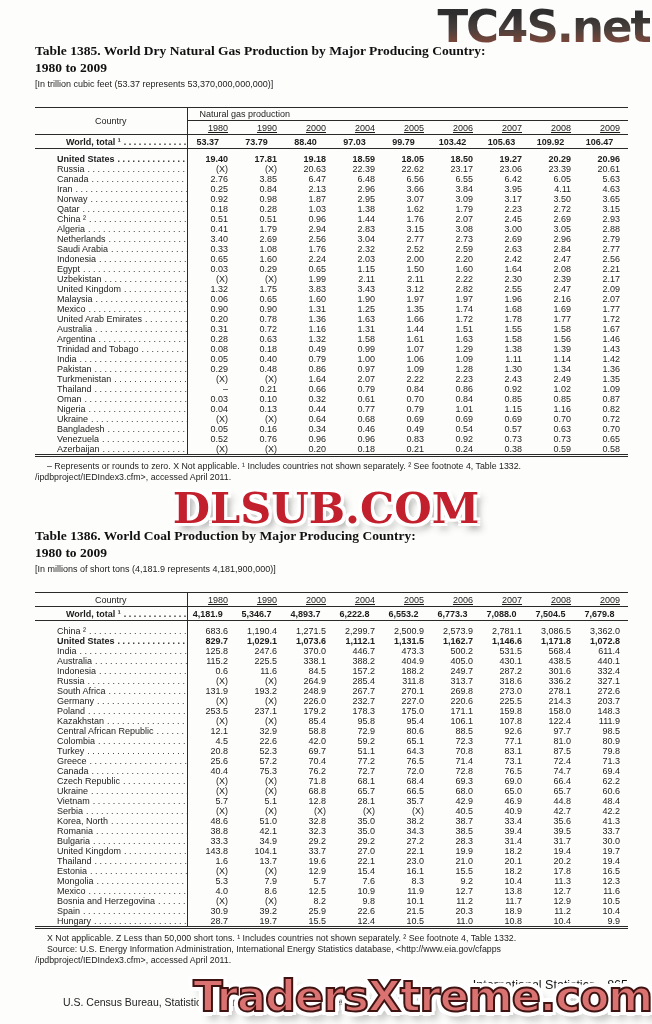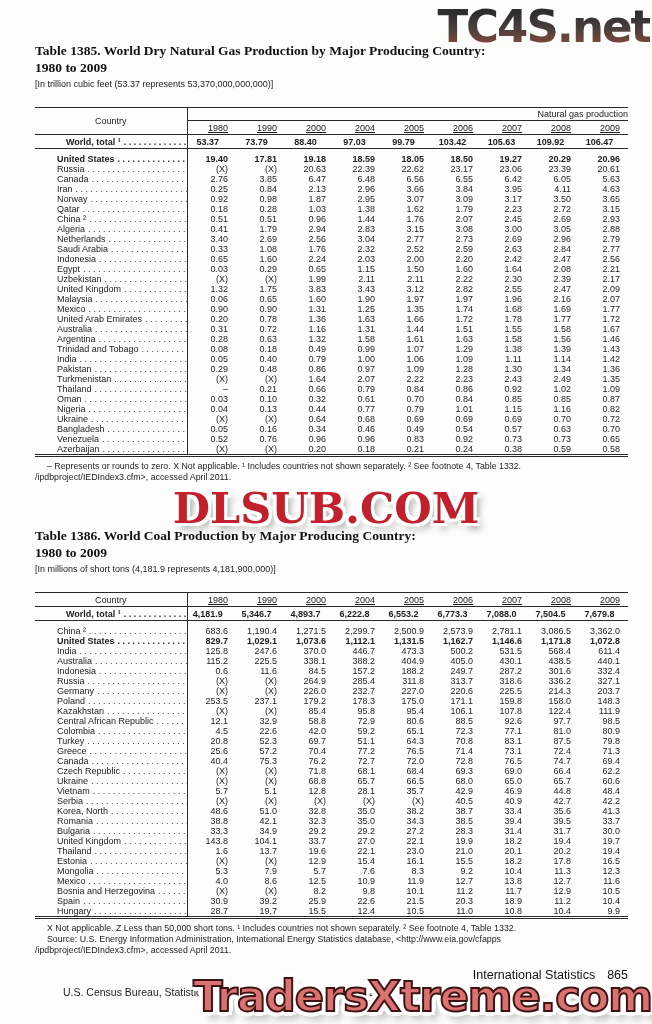--- a/index.html
+++ b/index.html
@@ -38,21 +38,21 @@
   .footer-right .pgnum{margin-left:12px;}
   .footer-left{margin-top:4px;font-size:10.5px;color:#222;padding-left:28px;}
 
   
   table{border-collapse:collapse;table-layout:fixed;width:593px;margin-top:17px;
     border-top:1.5px solid #2a2a2a;border-bottom:3.5px double #2a2a2a;}
   th,td{padding:0;font-size:9px;line-height:10px;color:#1c1c1c;}
   thead{border-bottom:1px solid #2a2a2a;}
   thead th{font-weight:normal;height:13px;vertical-align:middle;}
   th.country-h{border-right:1px solid #2a2a2a;text-align:center;}
-  th.span-h{border-bottom:1px solid #2a2a2a;text-align:right;height:12px;}
+  th.span-h{border-bottom:1px solid #2a2a2a;text-align:left;height:12px;padding-left:12px;}
   th.year{text-align:right;padding-right:8px;text-decoration:underline;}
   td{height:10px;}
   td.country-cell{border-right:1px solid #2a2a2a;overflow:hidden;}
   .cflex{display:flex;align-items:baseline;overflow:hidden;padding-left:22px;}
   tr.world .cflex{padding-left:31px;}
   .dots{flex:1 1 auto;overflow:hidden;white-space:nowrap;margin-left:3px;color:#2a2a2a;}
   .dots::after{content:". . . . . . . . . . . . . . . . . . . . . . . . . . . . . . . .";}
   .lbl{white-space:nowrap;}
   td.val{text-align:right;padding-right:8px;white-space:nowrap;}
   tr.world td{font-weight:bold;border-bottom:1px solid #2a2a2a;height:13px;text-align:center;}
@@ -791,20 +791,37 @@
               <td class="val">285.4</td>
               <td class="val">311.8</td>
               <td class="val">313.7</td>
               <td class="val">318.6</td>
               <td class="val">336.2</td>
               <td class="val">327.1</td>
             </tr>
             <tr>
               <td class="country-cell">
                 <div class="cflex">
+                  <span class="lbl">South Africa</span>
+                  <span class="dots"></span>
+                </div>
+              </td>
+              <td class="val">131.9</td>
+              <td class="val">193.2</td>
+              <td class="val">248.9</td>
+              <td class="val">267.7</td>
+              <td class="val">270.1</td>
+              <td class="val">269.8</td>
+              <td class="val">273.0</td>
+              <td class="val">278.1</td>
+              <td class="val">272.6</td>
+            </tr>
+            <tr>
+              <td class="country-cell">
+                <div class="cflex">
                   <span class="lbl">Germany</span>
                   <span class="dots"></span>
                 </div>
               </td>
               <td class="val">(X)</td>
               <td class="val">(X)</td>
               <td class="val">226.0</td>
               <td class="val">232.7</td>
               <td class="val">227.0</td>
               <td class="val">220.6</td>

